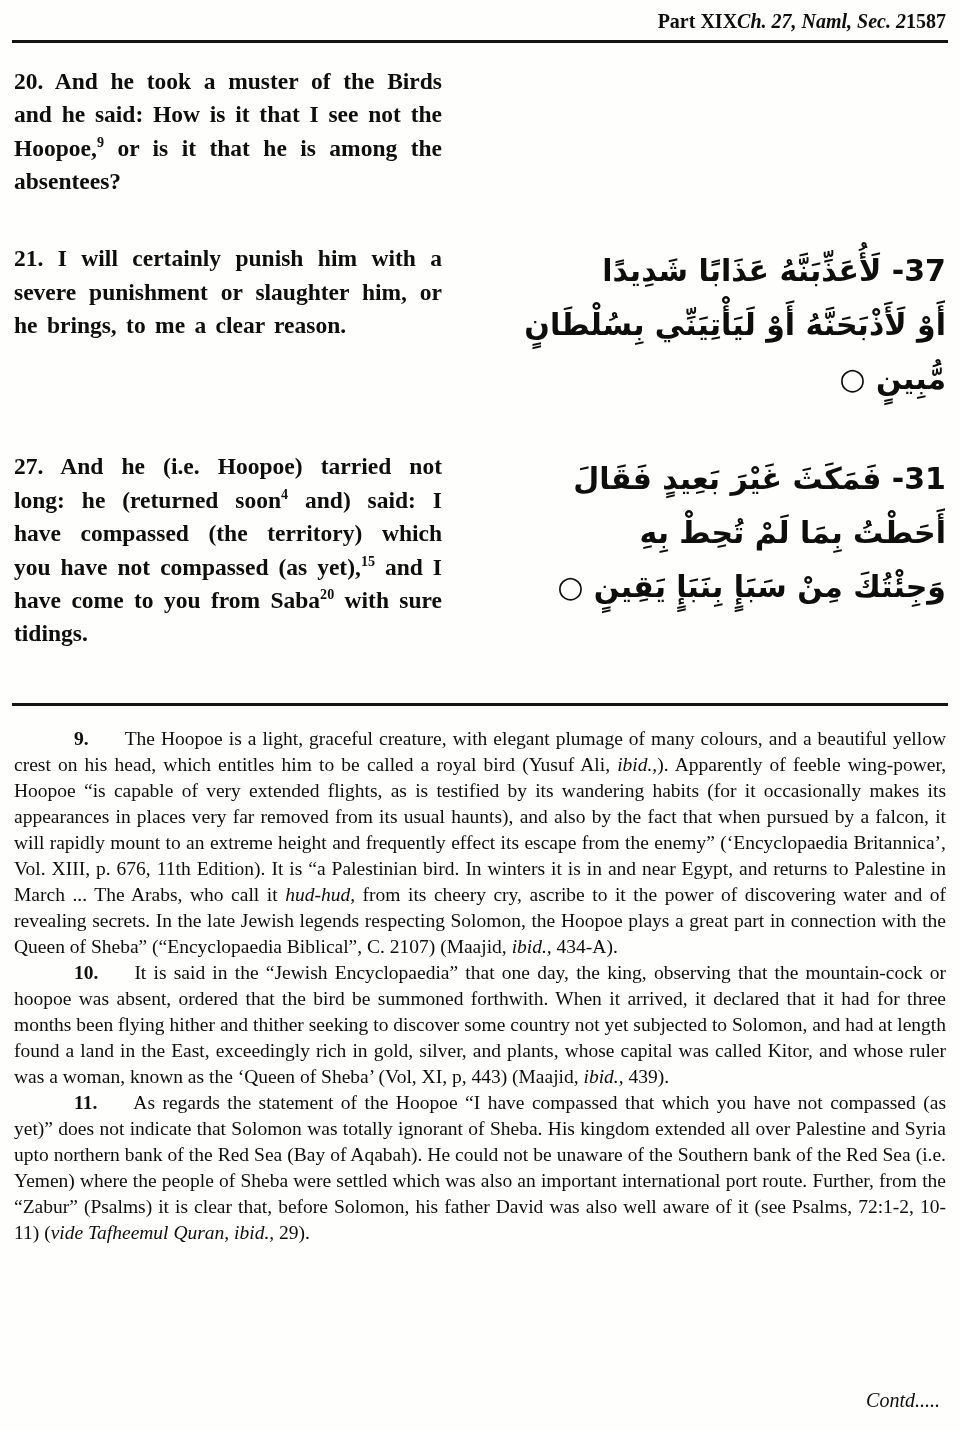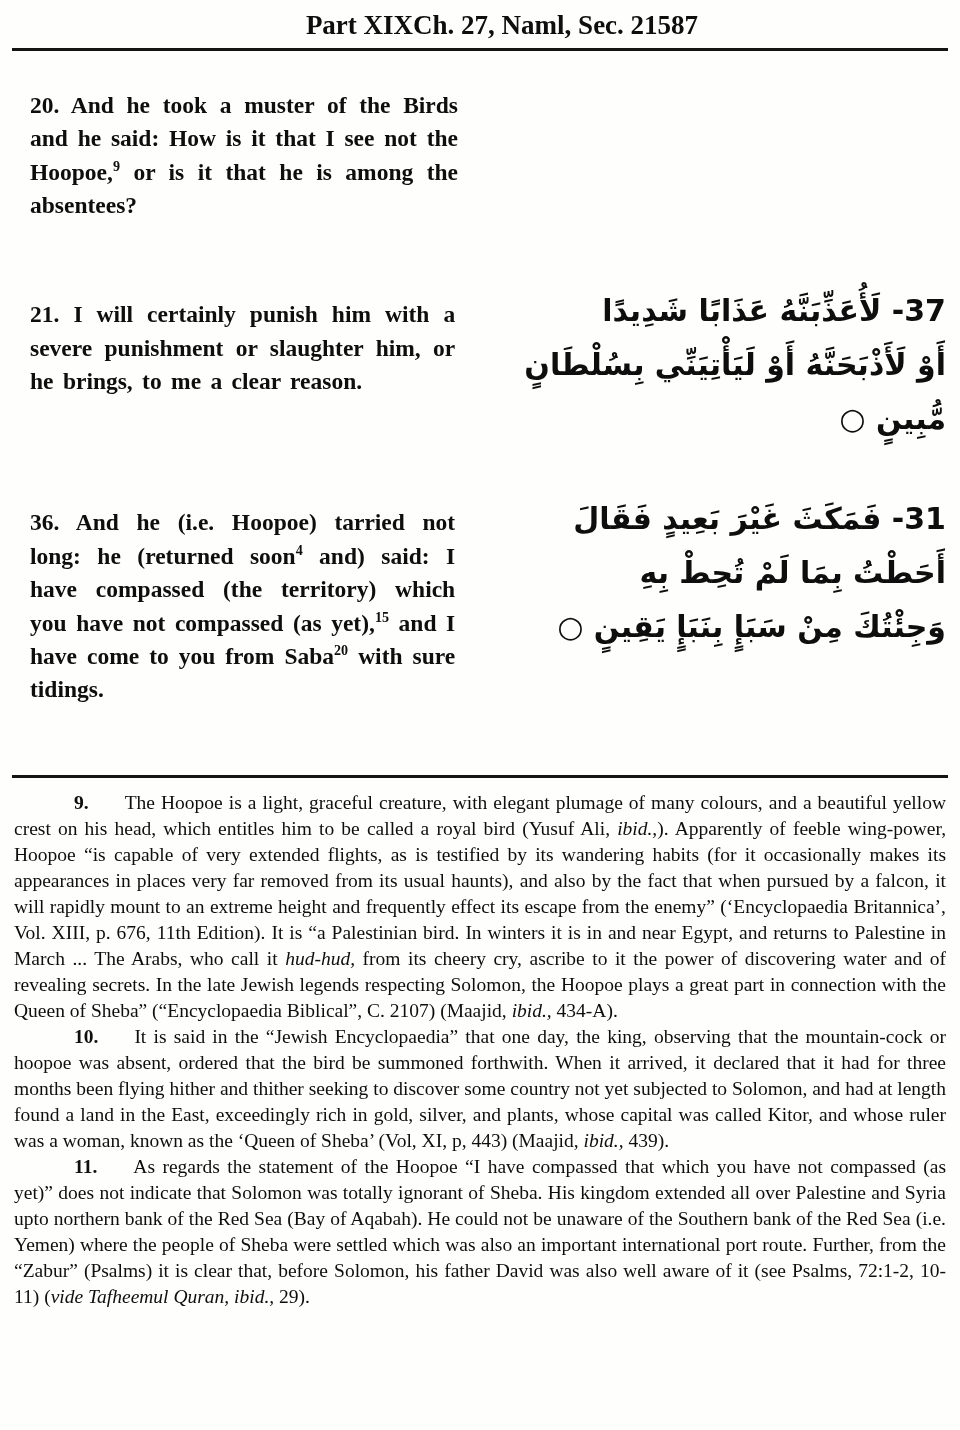--- a/index.html
+++ b/index.html
@@ -12,60 +12,60 @@
   }
   .page {
     width: 960px;
     min-height: 1430px;
     padding: 8px 12px 14px;
     display: flex;
     flex-direction: column;
   }
   .header {
     display: flex;
-    justify-content: center;
+    justify-content: flex-end;
     align-items: baseline;
-    font-size: 27px;
+    font-size: 20px;
     font-weight: bold;
     padding: 2px 2px 7px 2px;
     margin-left: 44px;
   }
-  .header .center { }
+  .header .center { font-style: italic; }
   .rule-thick { border-top: 3px solid #141414; }
   .rule-thin  { border-top: 3px solid #141414; margin-top: 8px; }
   .verses { padding: 22px 2px 0 2px; }
   .verse-row {
     display: flex;
     justify-content: space-between;
     align-items: flex-start;
     margin-bottom: 44px;
   }
   .verse-en {
     width: 428px;
-    margin: 16px;
+    margin: 0;
     font-size: 23.5px;
     font-weight: bold;
     line-height: 1.42;
     text-align: justify;
     word-spacing: 3.5px;
   }
   .verse-en sup, .footnote sup { font-size: 60%; line-height: 0; }
   .verse-ar {
     width: 478px;
     margin: 2px 0 0 0;
     font-size: 30px;
     font-weight: bold;
     line-height: 1.8;
     text-align: right;
     direction: rtl;
     white-space: pre-line;
     font-family: "DejaVu Sans", sans-serif;
   }
   .footnotes {
-    padding: 12px 2px 0 2px;
+    padding: 20px 2px 0 2px;
     font-size: 19.5px;
     line-height: 26px;
     text-align: justify;
   }
   .footnote { margin: 0; text-indent: 60px; }
   .fn-num { font-weight: bold; margin-right: 36px; }
   .contd {
     margin-top: auto;
     padding: 26px 8px 4px 0;
     text-align: right;
@@ -91,31 +91,32 @@
     <p class="verse-en"><span>20.  And he took a muster of the Birds and he said: How is it that I see not the Hoopoe,</span><sup>9</sup><span> or is it that he is among the absentees?</span></p>
   </div>
 
   <div class="verse-row">
     <p class="verse-en"><span>21.  I will certainly punish him with a severe punishment or slaughter him, or he brings, to me a clear reason.</span></p>
     <p class="verse-ar" dir="rtl" lang="ar">37- لَأُعَذِّبَنَّهُ عَذَابًا شَدِيدًا
 أَوْ لَأَذْبَحَنَّهُ أَوْ لَيَأْتِيَنِّي بِسُلْطَانٍ مُّبِينٍ ○</p>
   </div>
 
   <div class="verse-row">
-    <p class="verse-en"><span>36.  And he (i.e. Hoopoe) tarried not long: he (returned soon</span><sup>4</sup><span> and) said: I have compassed (the territory) which you have not compassed (as yet),</span><sup>15</sup><span> and I have come to you from Saba</span><sup>20</sup><span> with sure tidings.</span></p>
+    <p class="verse-en"><span>27.  And he (i.e. Hoopoe) tarried not long: he (returned soon</span><sup>4</sup><span> and) said: I have compassed (the territory) which you have not compassed (as yet),</span><sup>15</sup><span> and I have come to you from Saba</span><sup>20</sup><span> with sure tidings.</span></p>
     <p class="verse-ar" dir="rtl" lang="ar">31- فَمَكَثَ غَيْرَ بَعِيدٍ فَقَالَ
 أَحَطْتُ بِمَا لَمْ تُحِطْ بِهِ
 وَجِئْتُكَ مِنْ سَبَإٍ بِنَبَإٍ يَقِينٍ ○</p>
   </div>
 </main>
 
   <div class="rule-thin"></div>
 
   <section class="footnotes">
   <p class="footnote"><b class="fn-num">9.</b><span>The Hoopoe is a light, graceful creature, with elegant plumage of many colours, and a beautiful yellow crest on his head, which entitles him to be called a royal bird (Yusuf Ali, </span><i>ibid.,</i><span>). Apparently of feeble wing-power, Hoopoe “is capable of very extended flights, as is testified by its wandering habits (for it occasionally makes its appearances in places very far removed from its usual haunts), and also by the fact that when pursued by a falcon, it will rapidly mount to an extreme height and frequently effect its escape from the enemy” (‘Encyclopaedia Britannica’, Vol. XIII, p. 676, 11th Edition). It is “a Palestinian bird. In winters it is in and near Egypt, and returns to Palestine in March ... The Arabs, who call it </span><i>hud-hud,</i><span> from its cheery cry, ascribe to it the power of discovering water and of revealing secrets. In the late Jewish legends respecting Solomon, the Hoopoe plays a great part in connection with the Queen of Sheba” (“Encyclopaedia Biblical”, C. 2107) (Maajid, </span><i>ibid.,</i><span> 434-A).</span></p>
 
   <p class="footnote"><b class="fn-num">10.</b><span>It is said in the “Jewish Encyclopaedia” that one day, the king, observing that the mountain-cock or hoopoe was absent, ordered that the bird be summoned forthwith. When it arrived, it declared that it had for three months been flying hither and thither seeking to discover some country not yet subjected to Solomon, and had at length found a land in the East, exceedingly rich in gold, silver, and plants, whose capital was called Kitor, and whose ruler was a woman, known as the ‘Queen of Sheba’ (Vol, XI, p, 443) (Maajid, </span><i>ibid.,</i><span> 439).</span></p>
 
   <p class="footnote"><b class="fn-num">11.</b><span>As regards the statement of the Hoopoe “I have compassed that which you have not compassed (as yet)” does not indicate that Solomon was totally ignorant of Sheba. His kingdom extended all over Palestine and Syria upto northern bank of the Red Sea (Bay of Aqabah). He could not be unaware of the Southern bank of the Red Sea (i.e. Yemen) where the people of Sheba were settled which was also an important international port route. Further, from the “Zabur” (Psalms) it is clear that, before Solomon, his father David was also well aware of it (see Psalms, 72:1-2, 10-11) (</span><i>vide</i><i> Tafheemul Quran, </i><i>ibid.,</i><span> 29).</span></p>
 </section>
 
+  <div class="contd">Contd.....</div>
 
 </div>
 
 </body></html>

